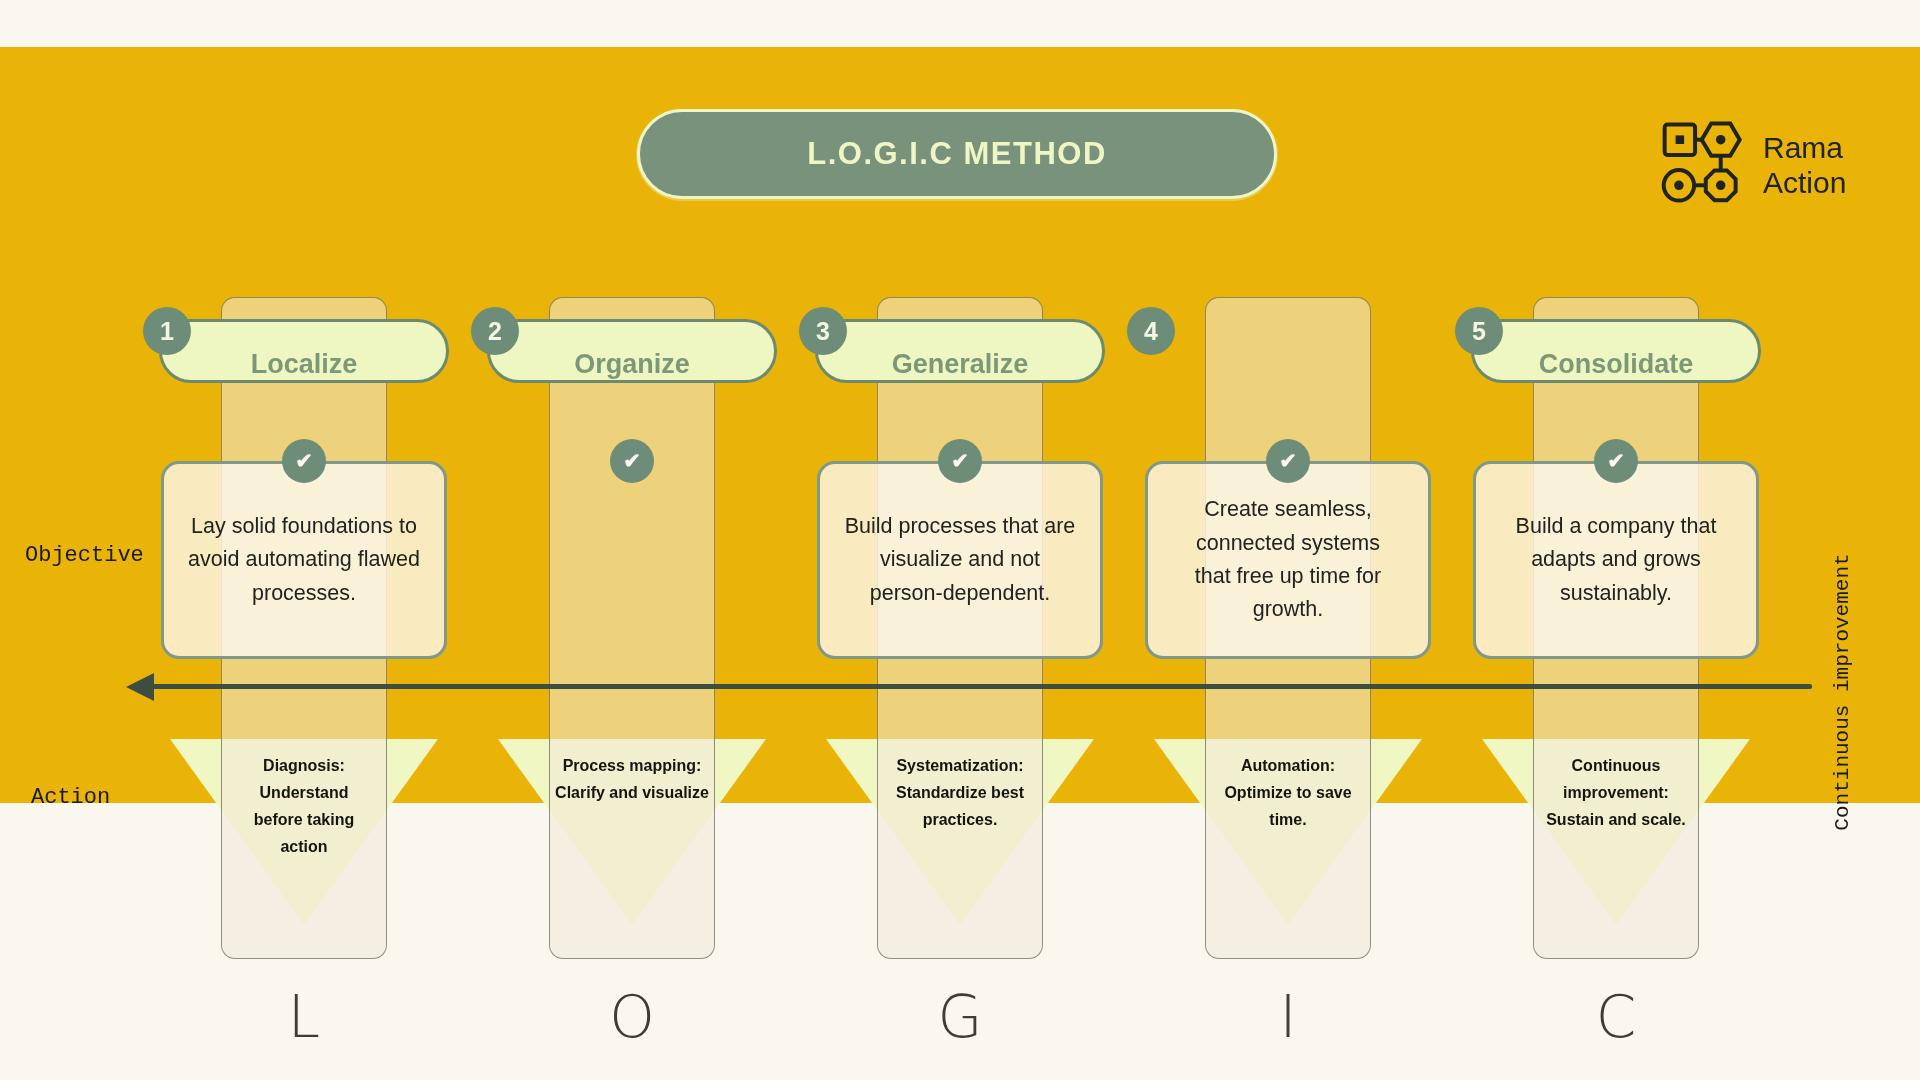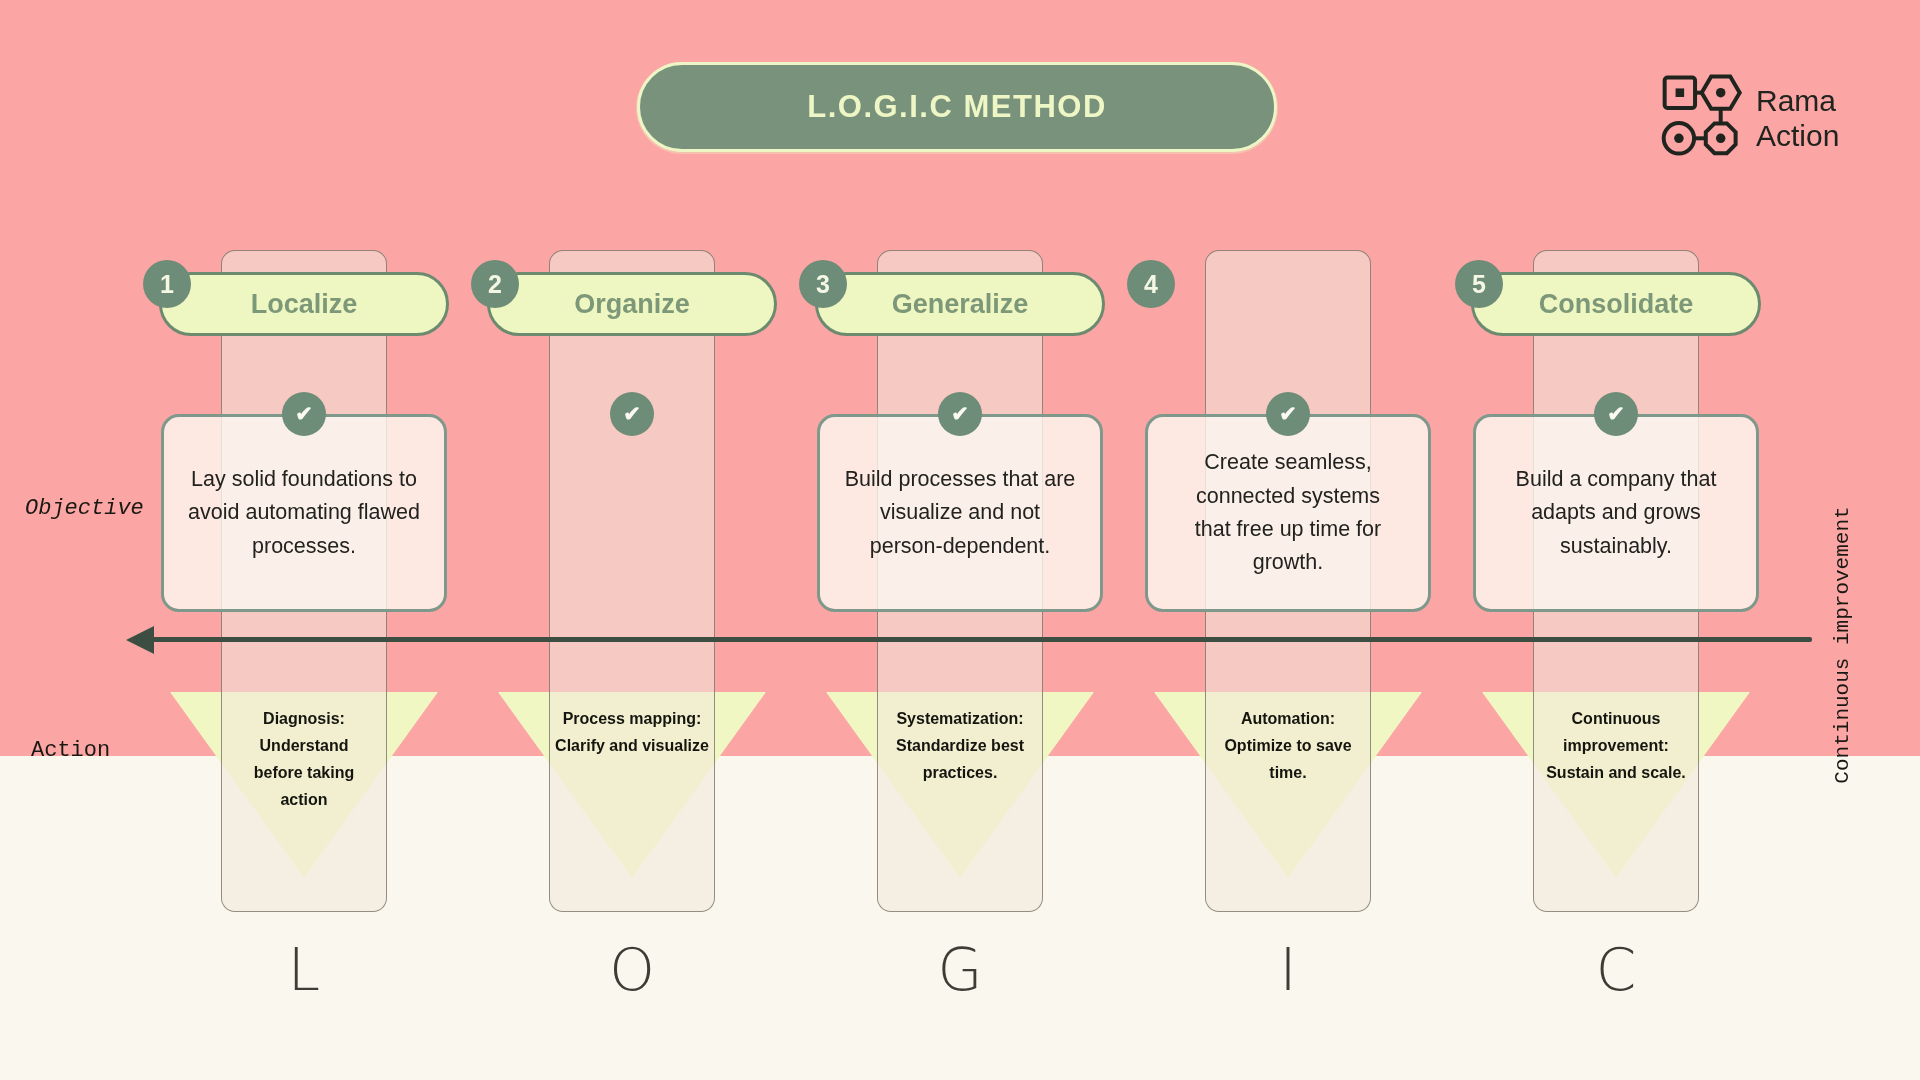--- a/index.html
+++ b/index.html
@@ -5,53 +5,54 @@
   * { margin: 0; padding: 0; box-sizing: border-box; }
   html, body { width: 1920px; height: 1080px; }
   body {
     font-family: "Liberation Sans", sans-serif;
     background: #faf7ee;
     overflow: hidden;
   }
   #page {
     position: relative;
     width: 1920px; height: 756px;
-    background: #fca5a5;
+    background: #eab308;
+    margin-top: 47px;
   }
 
   
   .title-pill {
     position: absolute; left: 637px; top: 62px;
     width: 640px; height: 90px;
     background: #78927c;
     border: 3px solid #eef6c6;
     border-radius: 46px;
     display: flex; align-items: center; justify-content: center;
     box-shadow: 0 1px 0 1px rgba(238,246,198,.35);
   }
   .title-pill span {
     color: #edf6c4; font-size: 31px; font-weight: 700; letter-spacing: 1.5px;
   }
 
   
   .logo {
     position: absolute; left: 1658px; top: 68px;
-    display: flex; align-items: center; gap: 3px;
+    display: flex; align-items: center; gap: 10px;
   }
   .logo-text {
     color: #20241e; font-size: 30px; line-height: 35px; font-weight: 500;
   }
 
   
   .row-label {
     position: absolute;
     font-family: "Liberation Mono", monospace;
     font-size: 22px; color: #191913;
   }
-  .row-label.objective { left: 25px; top: 496px; font-style: italic; }
+  .row-label.objective { left: 25px; top: 496px; }
   .row-label.action    { left: 31px; top: 738px; }
 
   
   .vertical-label {
     position: absolute; left: 1643px; top: 633px;
     width: 400px; height: 24px; line-height: 24px;
     text-align: center;
     font-family: "Liberation Mono", monospace;
     font-size: 21px; color: #191913;
     transform: rotate(-90deg);
@@ -83,21 +84,21 @@
     border: 1px solid rgba(105,100,88,0.7);
     border-radius: 14px;
     z-index: 2;
   }
   .header-pill {
     position: absolute; left: 19px; top: 272px;
     width: 290px; height: 64px;
     background: #eef6c2;
     border: 3px solid #6b8a6e;
     border-radius: 32px;
-    display: flex; align-items: center; justify-content: center;
+    display: flex; align-items: flex-end; justify-content: center;
     z-index: 4;
   }
   .header-pill span { color: #7d9878; font-size: 27px; font-weight: 600; }
   .badge {
     position: absolute; left: 3px; top: 260px;
     width: 48px; height: 48px; border-radius: 50%;
     background: #6e8d78;
     display: flex; align-items: center; justify-content: center;
     z-index: 5;
   }

